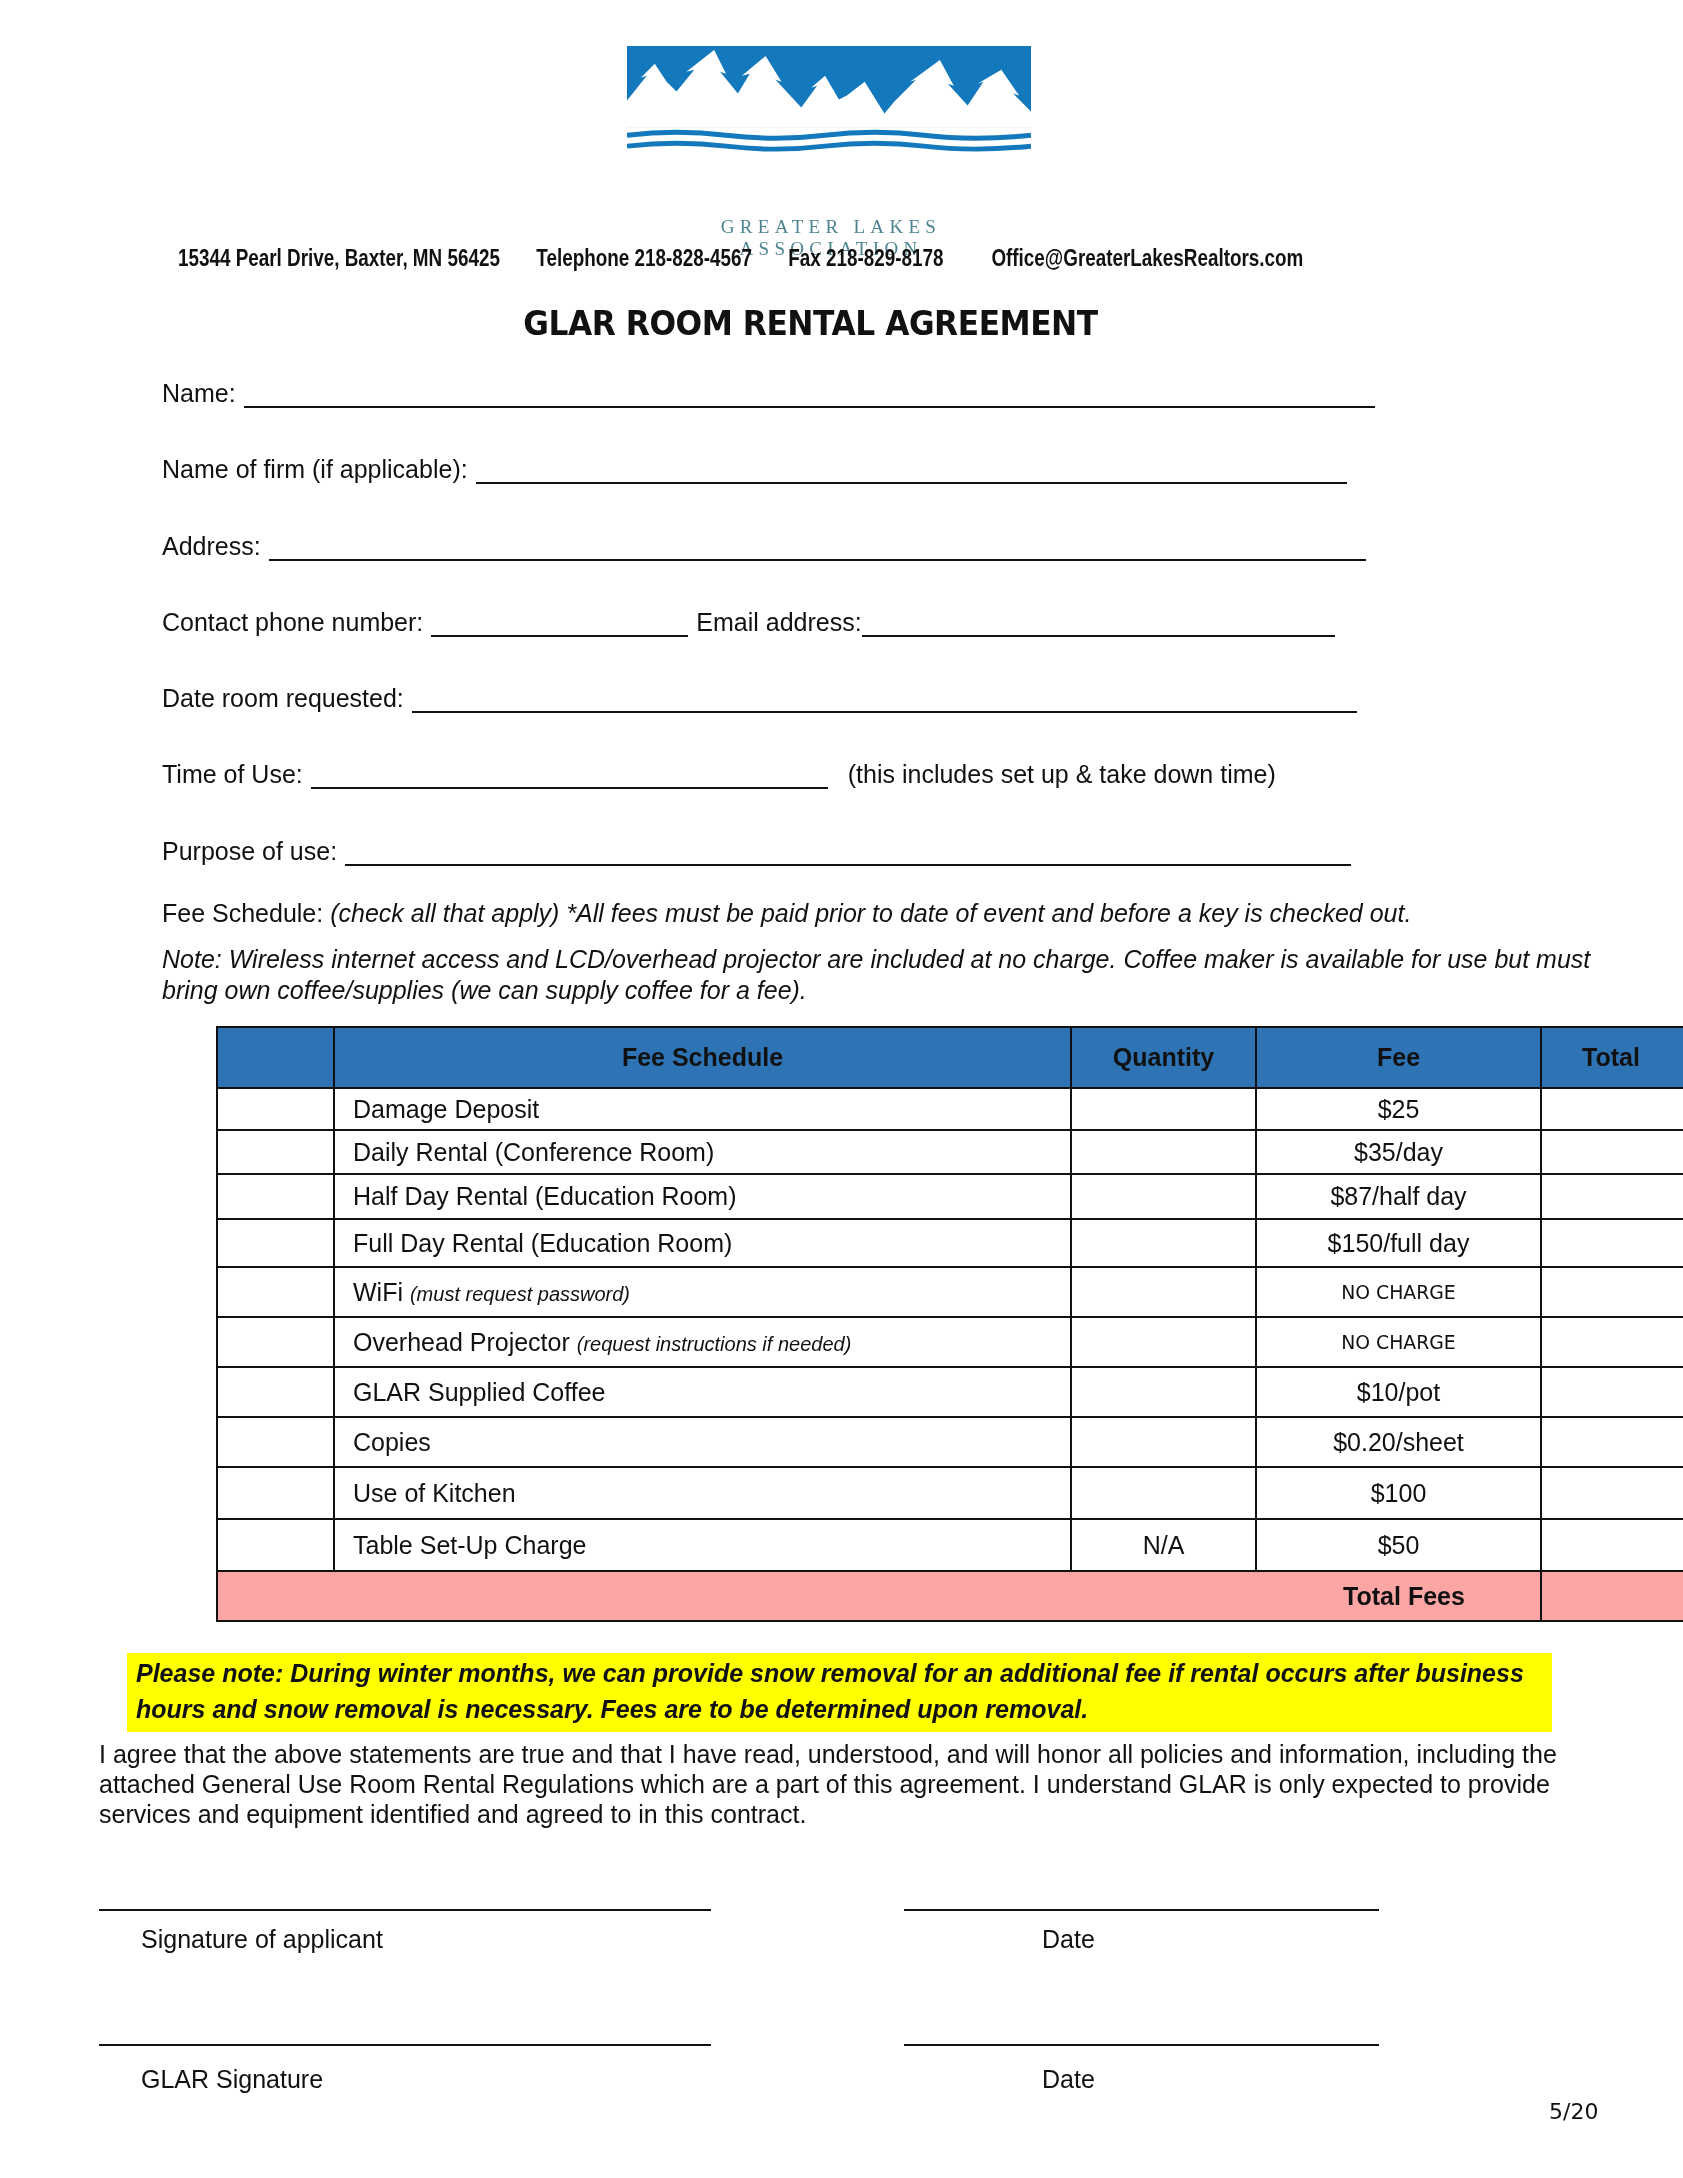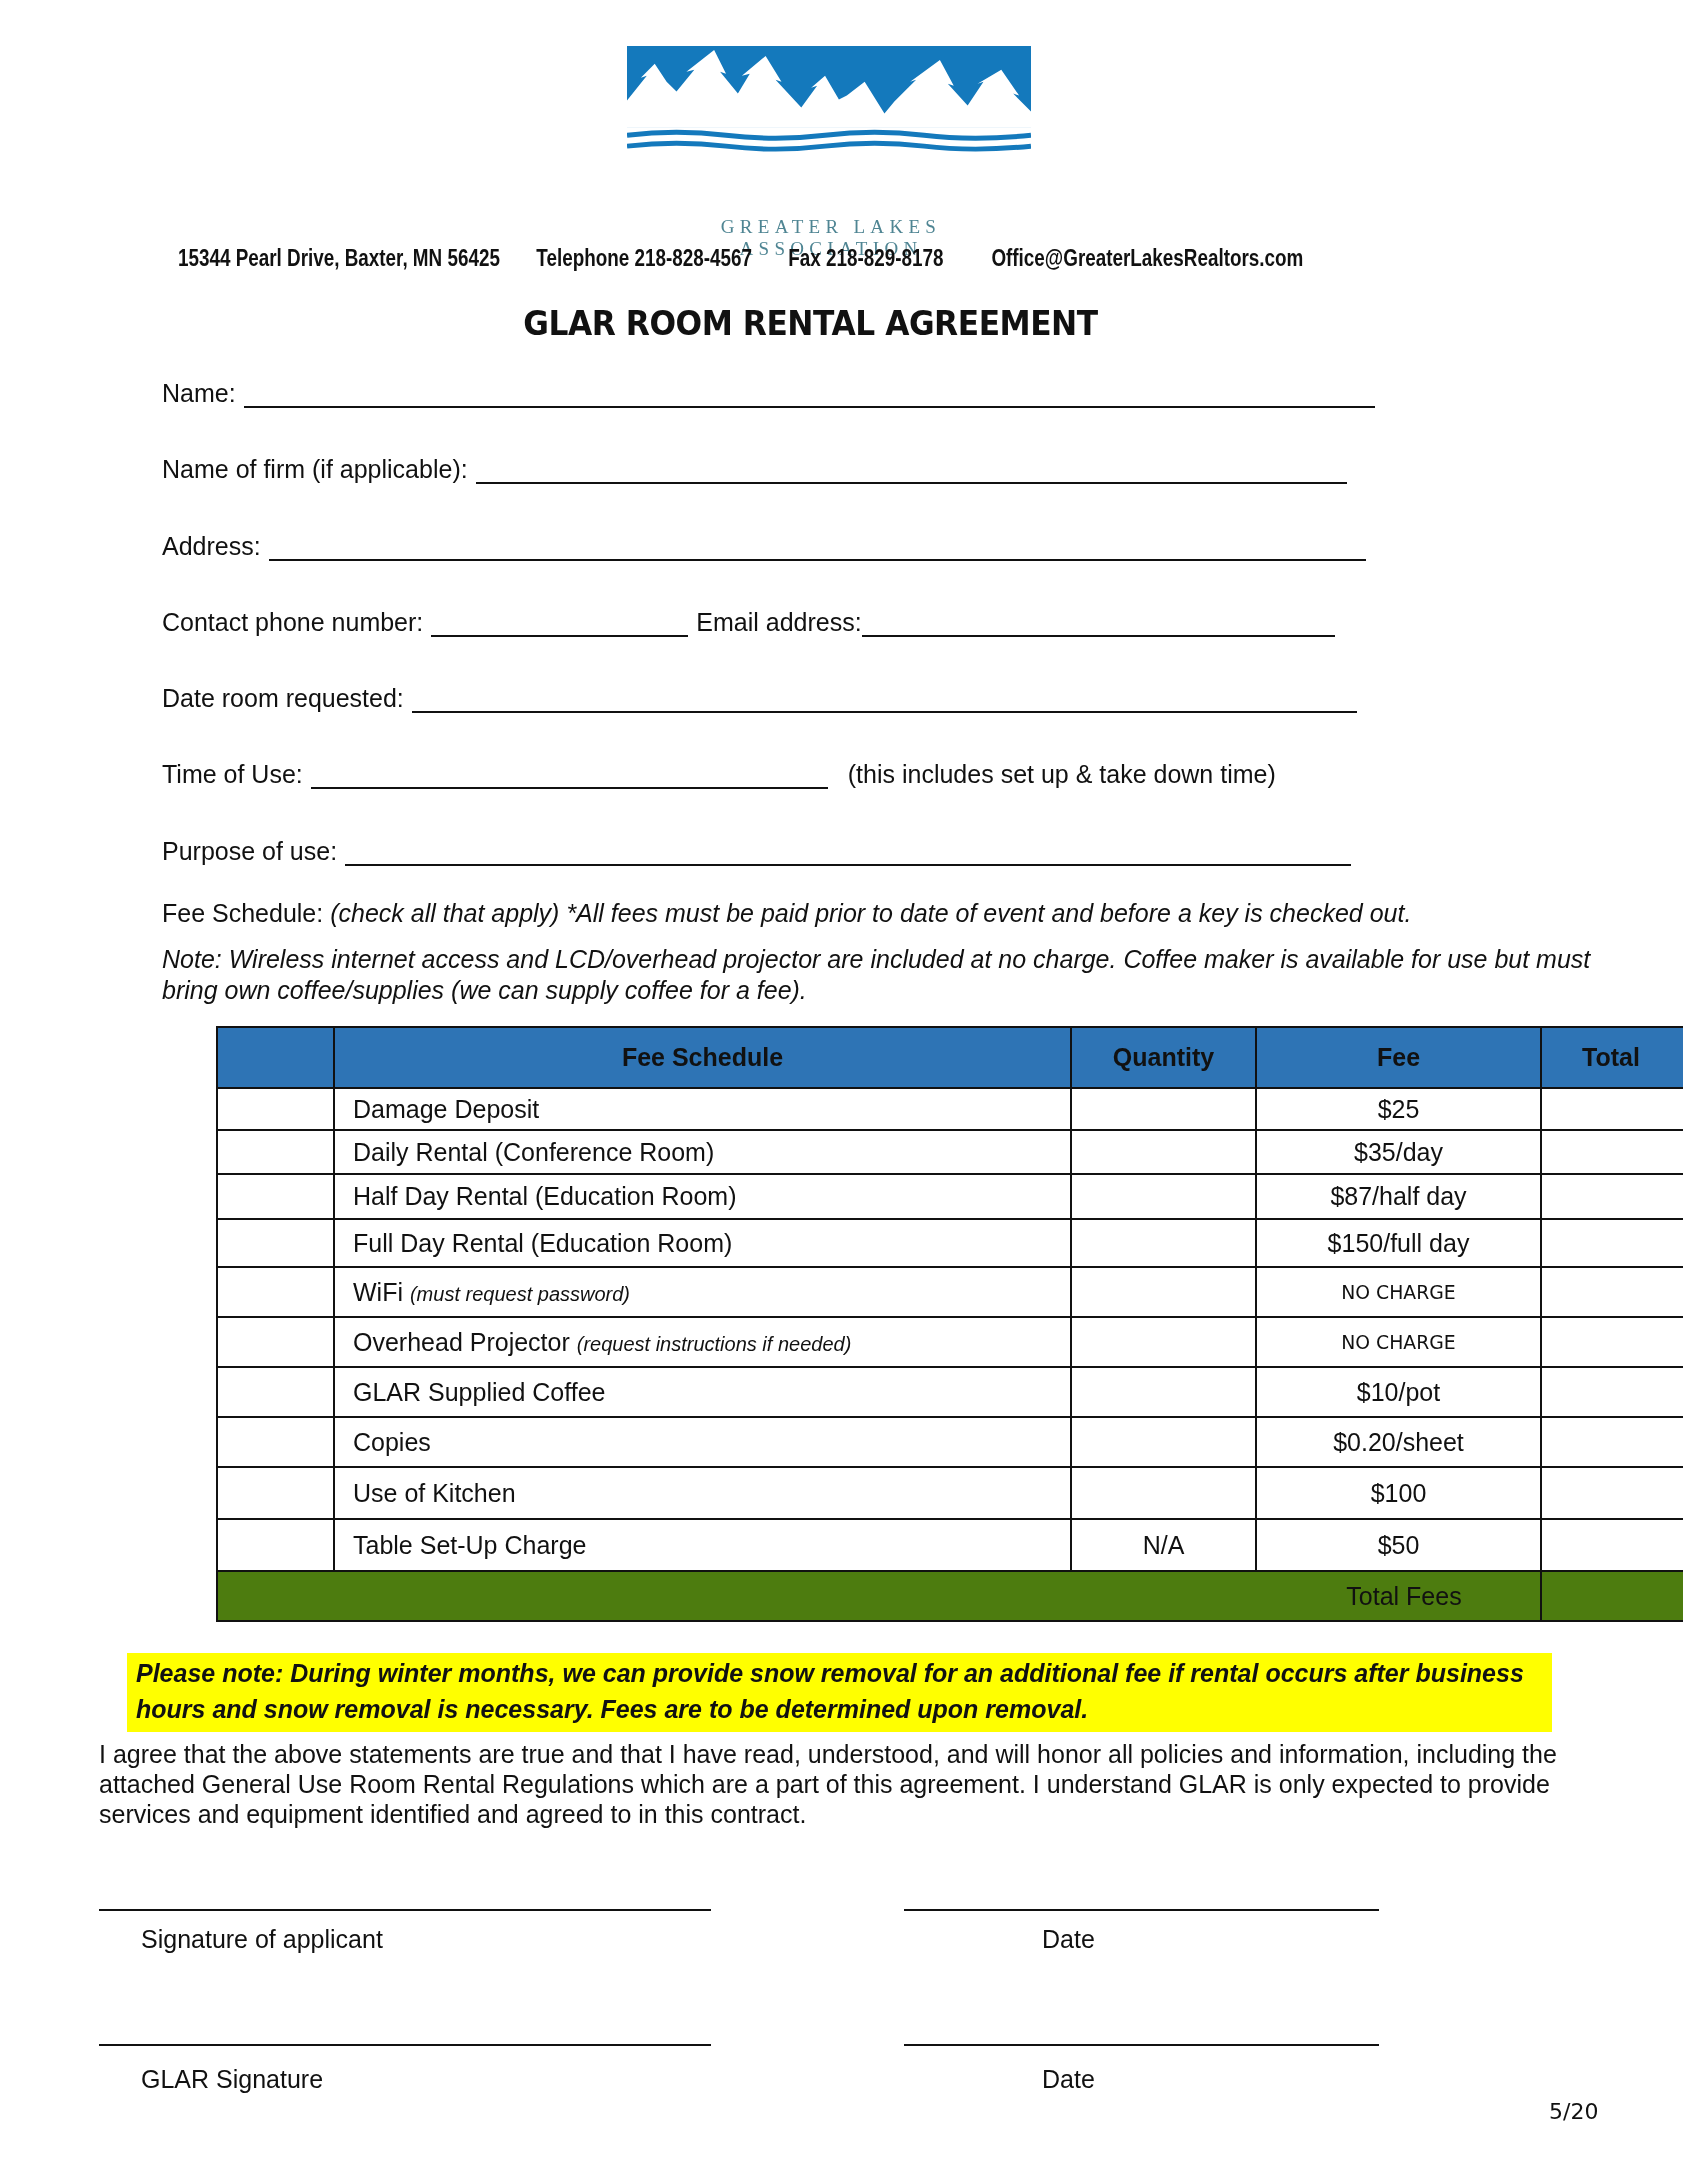--- a/index.html
+++ b/index.html
@@ -50,21 +50,21 @@
     
     .fee-table { left: 216px; top: 1026px; border-collapse: collapse; table-layout: fixed; width: 1525px; }
     .fee-table td, .fee-table th { border: 2px solid #111; padding: 0; font-size: 25px; }
     .fee-table th {
       background: #2E74B5; font-weight: bold; color: #111; height: 59px;
     }
     .fee-table td.item { padding-left: 18px; text-align: left; }
     .fee-table td.center { text-align: center; }
     .fee-table td i { font-size: 20px; font-style: italic; }
     .fee-table td.nocharge { font-family: "DejaVu Sans", sans-serif; font-size: 20px; transform: scaleX(0.94); }
-    .fee-table tr.total-row td { background: #4d7c0f; font-weight: normal; height: 48px; }
+    .fee-table tr.total-row td { background: #fca5a5; font-weight: bold; height: 48px; }
 
     .highlight {
       left: 127px; top: 1653px; width: 1425px; height: 79px; background: #FFFF00;
     }
     .highlight-text {
       left: 136px; top: 1655px; width: 1436px; font-size: 25px; font-weight: bold; font-style: italic;
       line-height: 36px;
     }
     .agree {
       left: 99px; top: 1739px; width: 1505px; font-size: 25px; line-height: 30px;

